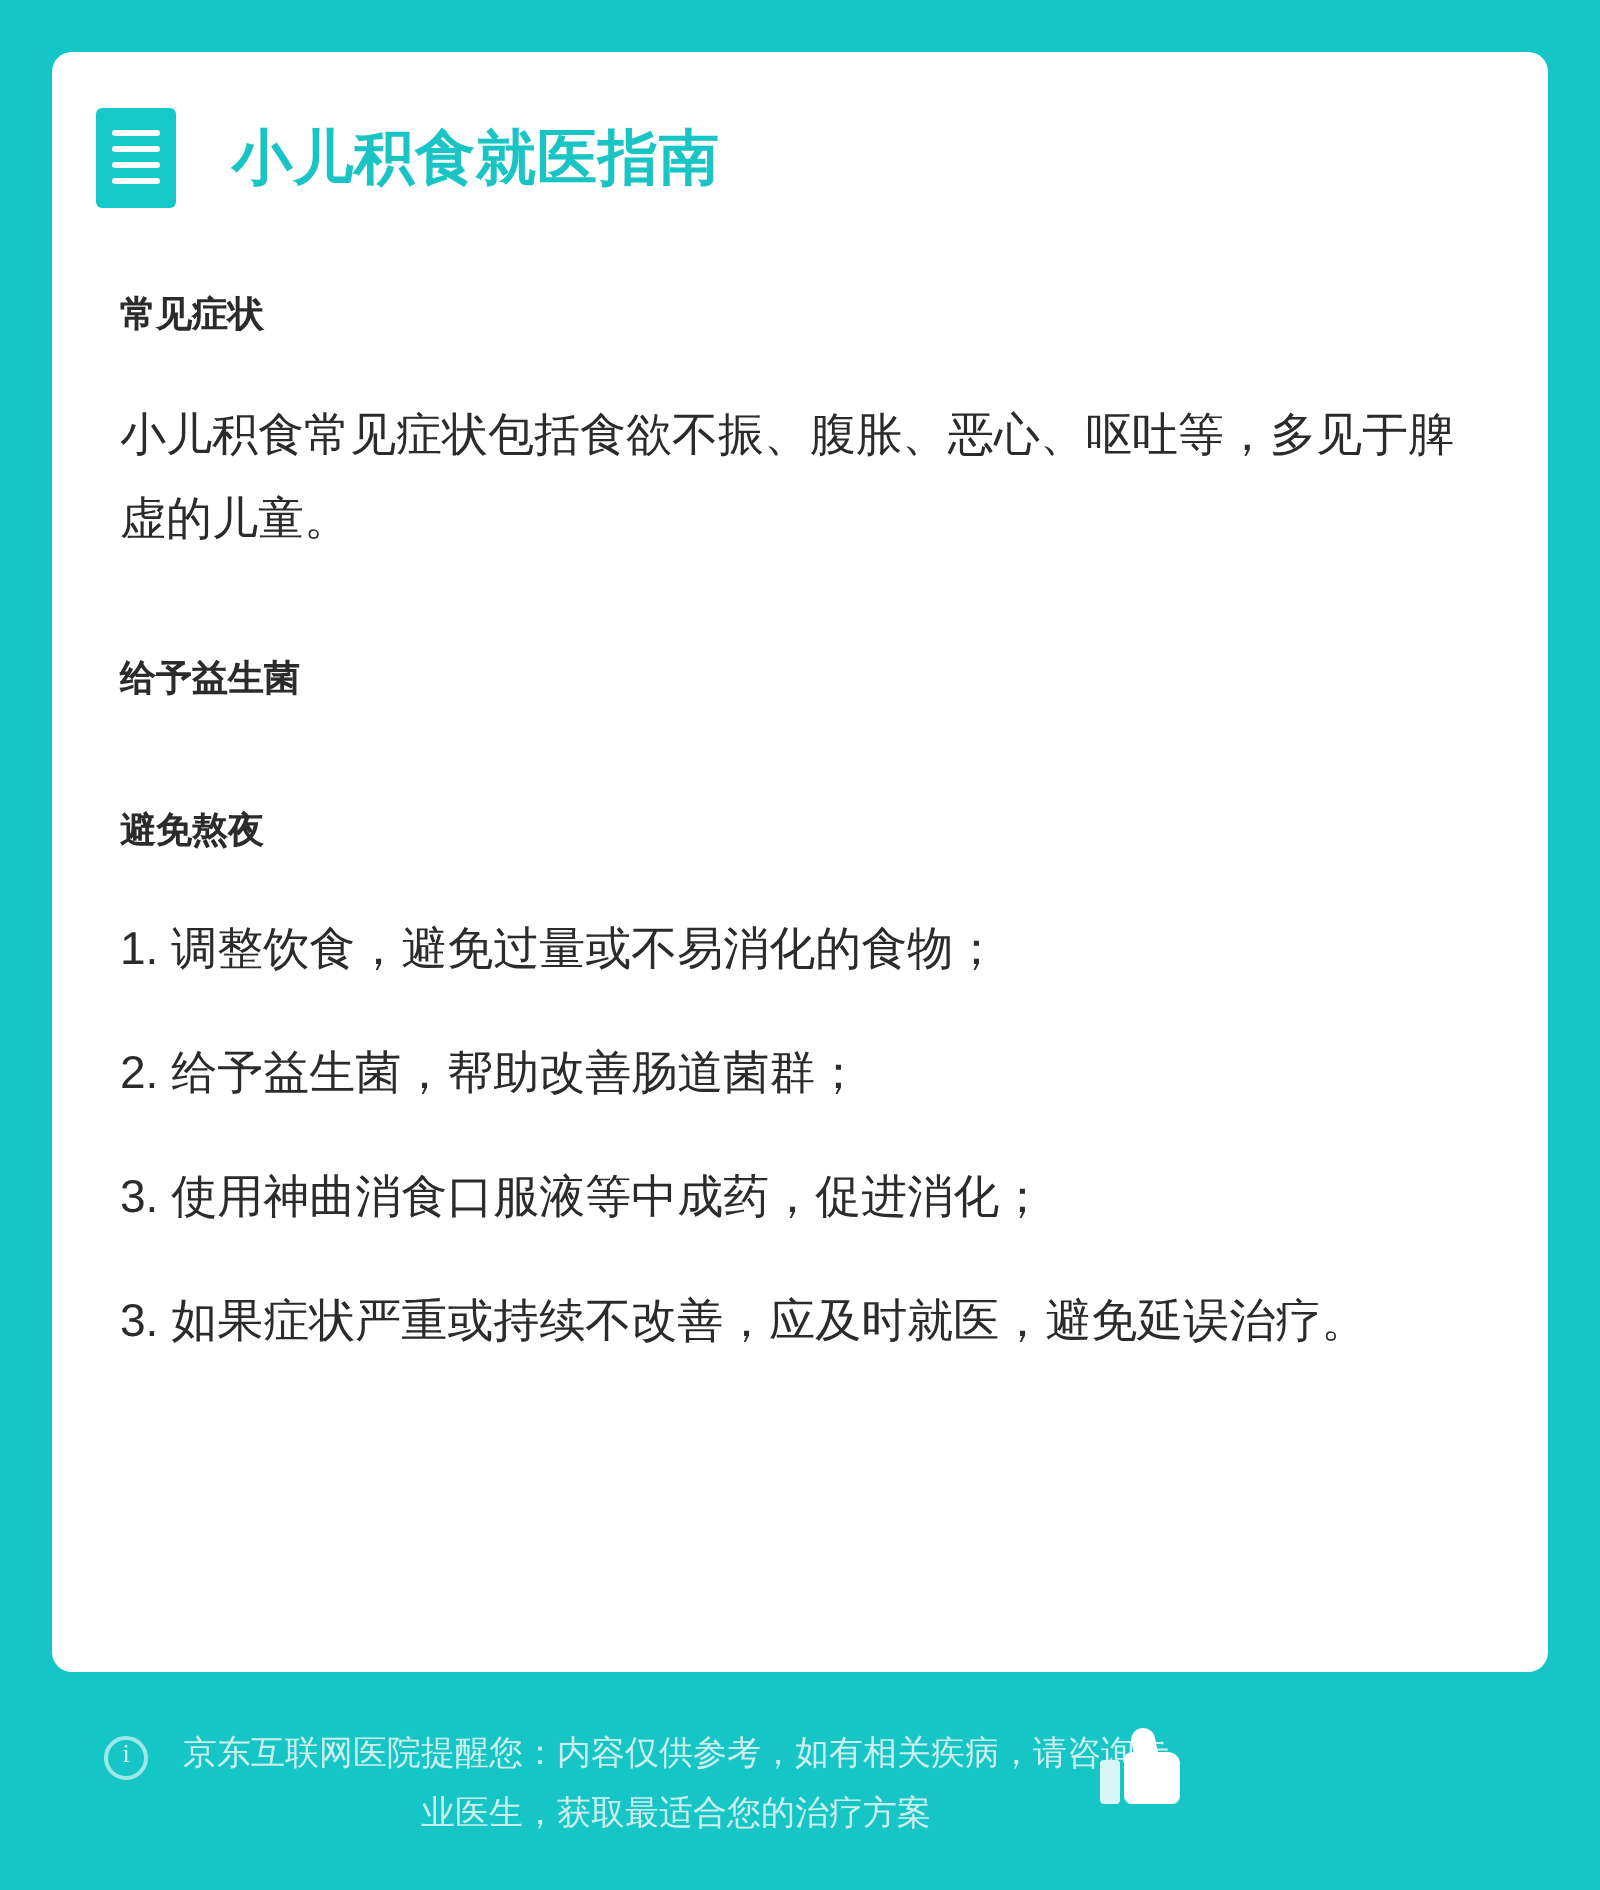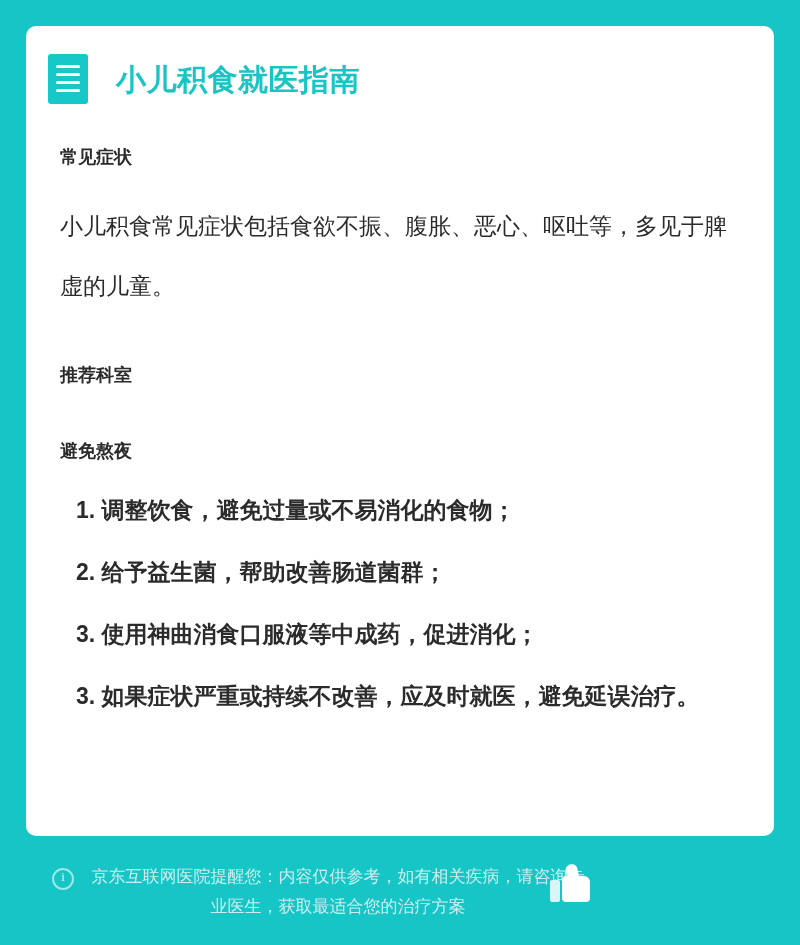--- a/index.html
+++ b/index.html
@@ -71,28 +71,27 @@
     line-height: 34px;
     font-weight: bold;
     color: #2b2b2b;
   }
   h2.section.first {
     margin-top: 40px;
   }
   p.para {
     margin: 0 0 4px 0;
     font-size: 23px;
-    line-height: 60px;
+    line-height: 42px;
     color: #2b2b2b;
   }
   ol.steps {
-    margin: 16px;
+    margin: 0;
     padding: 0;
     list-style: none;
-    font-weight: bold;
   }
   ol.steps li {
     font-size: 23px;
     line-height: 40px;
     color: #2b2b2b;
     margin: 0 0 22px 0;
   }
   ol.steps li:last-child {
     margin-bottom: 0;
   }
@@ -181,21 +180,21 @@
 
     <div class="doc-icon">
       <div class="sheet"></div>
     </div>
 
     <h1 class="title">小儿积食就医指南</h1>
 
     <h2 class="section first">常见症状</h2>
     <p class="para">小儿积食常见症状包括食欲不振、腹胀、恶心、呕吐等，多见于脾虚的儿童。</p>
 
-    <h2 class="section">推荐科室</h2>
+    <h2 class="section">给予益生菌</h2>
 
     <h2 class="section">避免熬夜</h2>
     <ol class="steps">
       <li>1. 调整饮食，避免过量或不易消化的食物；</li>
       <li>2. 给予益生菌，帮助改善肠道菌群；</li>
       <li>3. 使用神曲消食口服液等中成药，促进消化；</li>
       <li>3. 如果症状严重或持续不改善，应及时就医，避免延误治疗。</li>
     </ol>
 
   </div>

